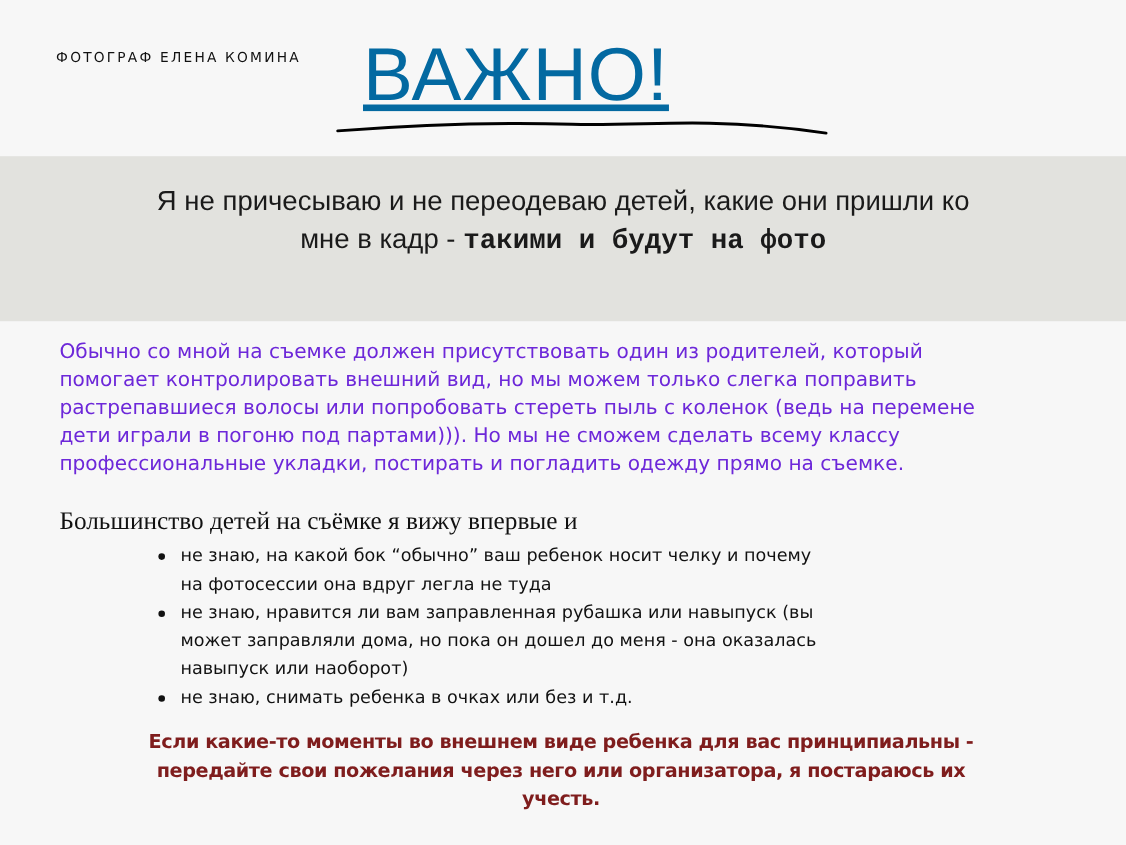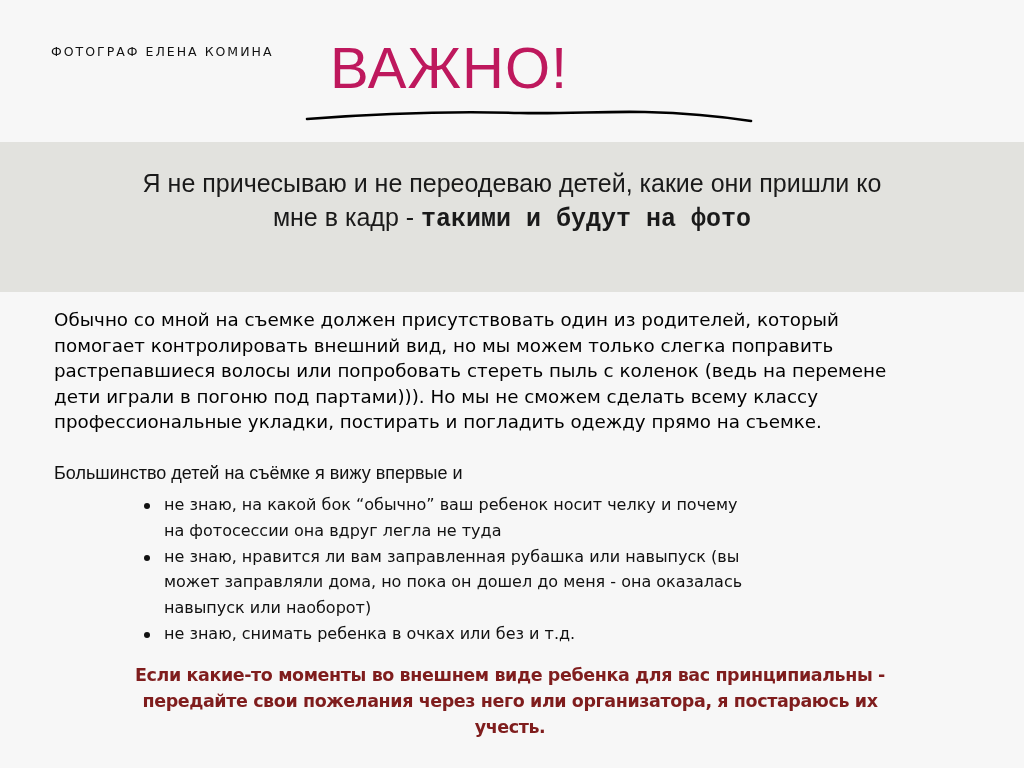--- a/index.html
+++ b/index.html
@@ -23,25 +23,26 @@
       font-size: 12.5px;
       letter-spacing: 2px;
       color: #111;
       text-align: right;
     }
     .title {
       position: absolute;
       left: 330px;
       top: 20px;
       font-family: "Liberation Sans", sans-serif;
-      font-size: 58px;
+      font-size: 68px;
       line-height: 96px;
-      color: #be185d;
+      color: #0369a1;
       letter-spacing: 1px;
       white-space: nowrap;
+      text-decoration: underline;
     }
     .underline {
       position: absolute;
       left: 305px;
       top: 105px;
       width: 450px;
       height: 24px;
     }
     .band {
       position: absolute;
@@ -68,29 +69,29 @@
       font-size: 25px;
     }
     .para {
       position: absolute;
       left: 54px;
       top: 307px;
       width: 960px;
       font-family: "DejaVu Sans", sans-serif;
       font-size: 18.3px;
       line-height: 25.5px;
-      color: #000000;
+      color: #6d28d9;
       white-space: pre-line;
     }
     .intro {
       position: absolute;
       left: 54px;
       top: 461px;
-      font-family: Liberation Sans, sans-serif;
-      font-size: 18px;
+      font-family: Liberation Serif, serif;
+      font-size: 23px;
       line-height: 25.5px;
       color: #111;
     }
     .bullets {
       position: absolute;
       left: 140px;
       top: 492px;
       width: 800px;
       margin: 0;
       padding: 0;

